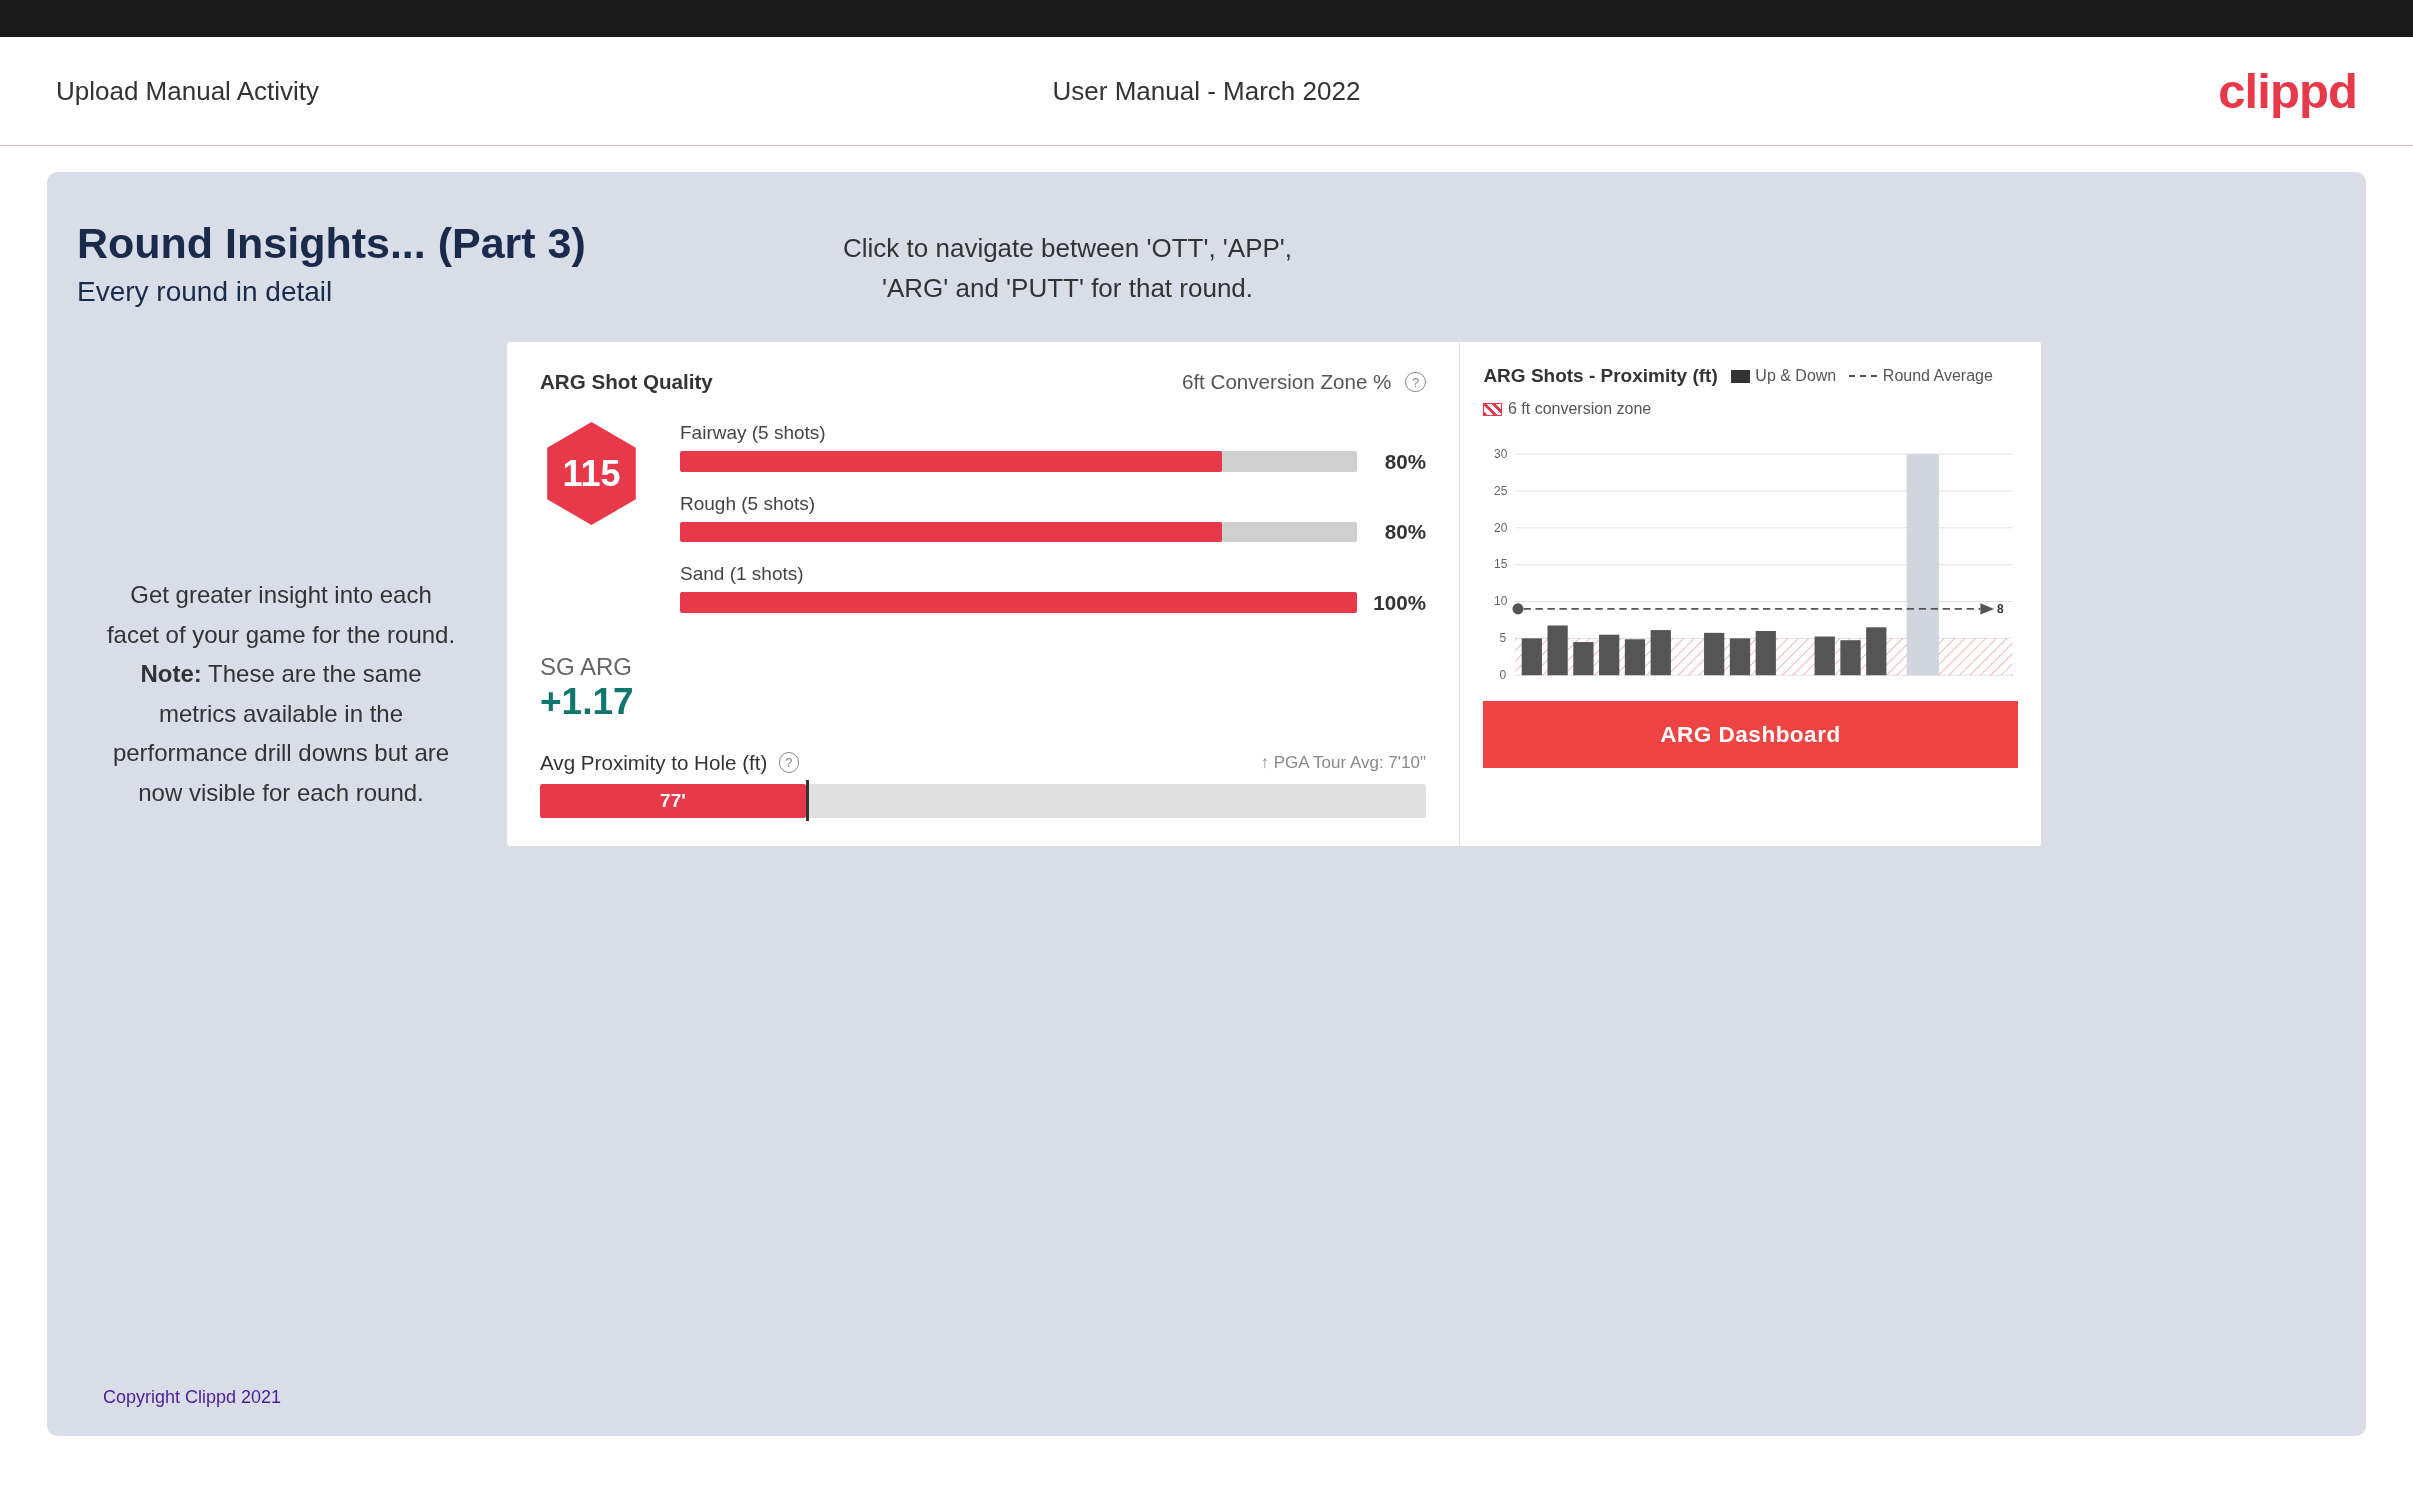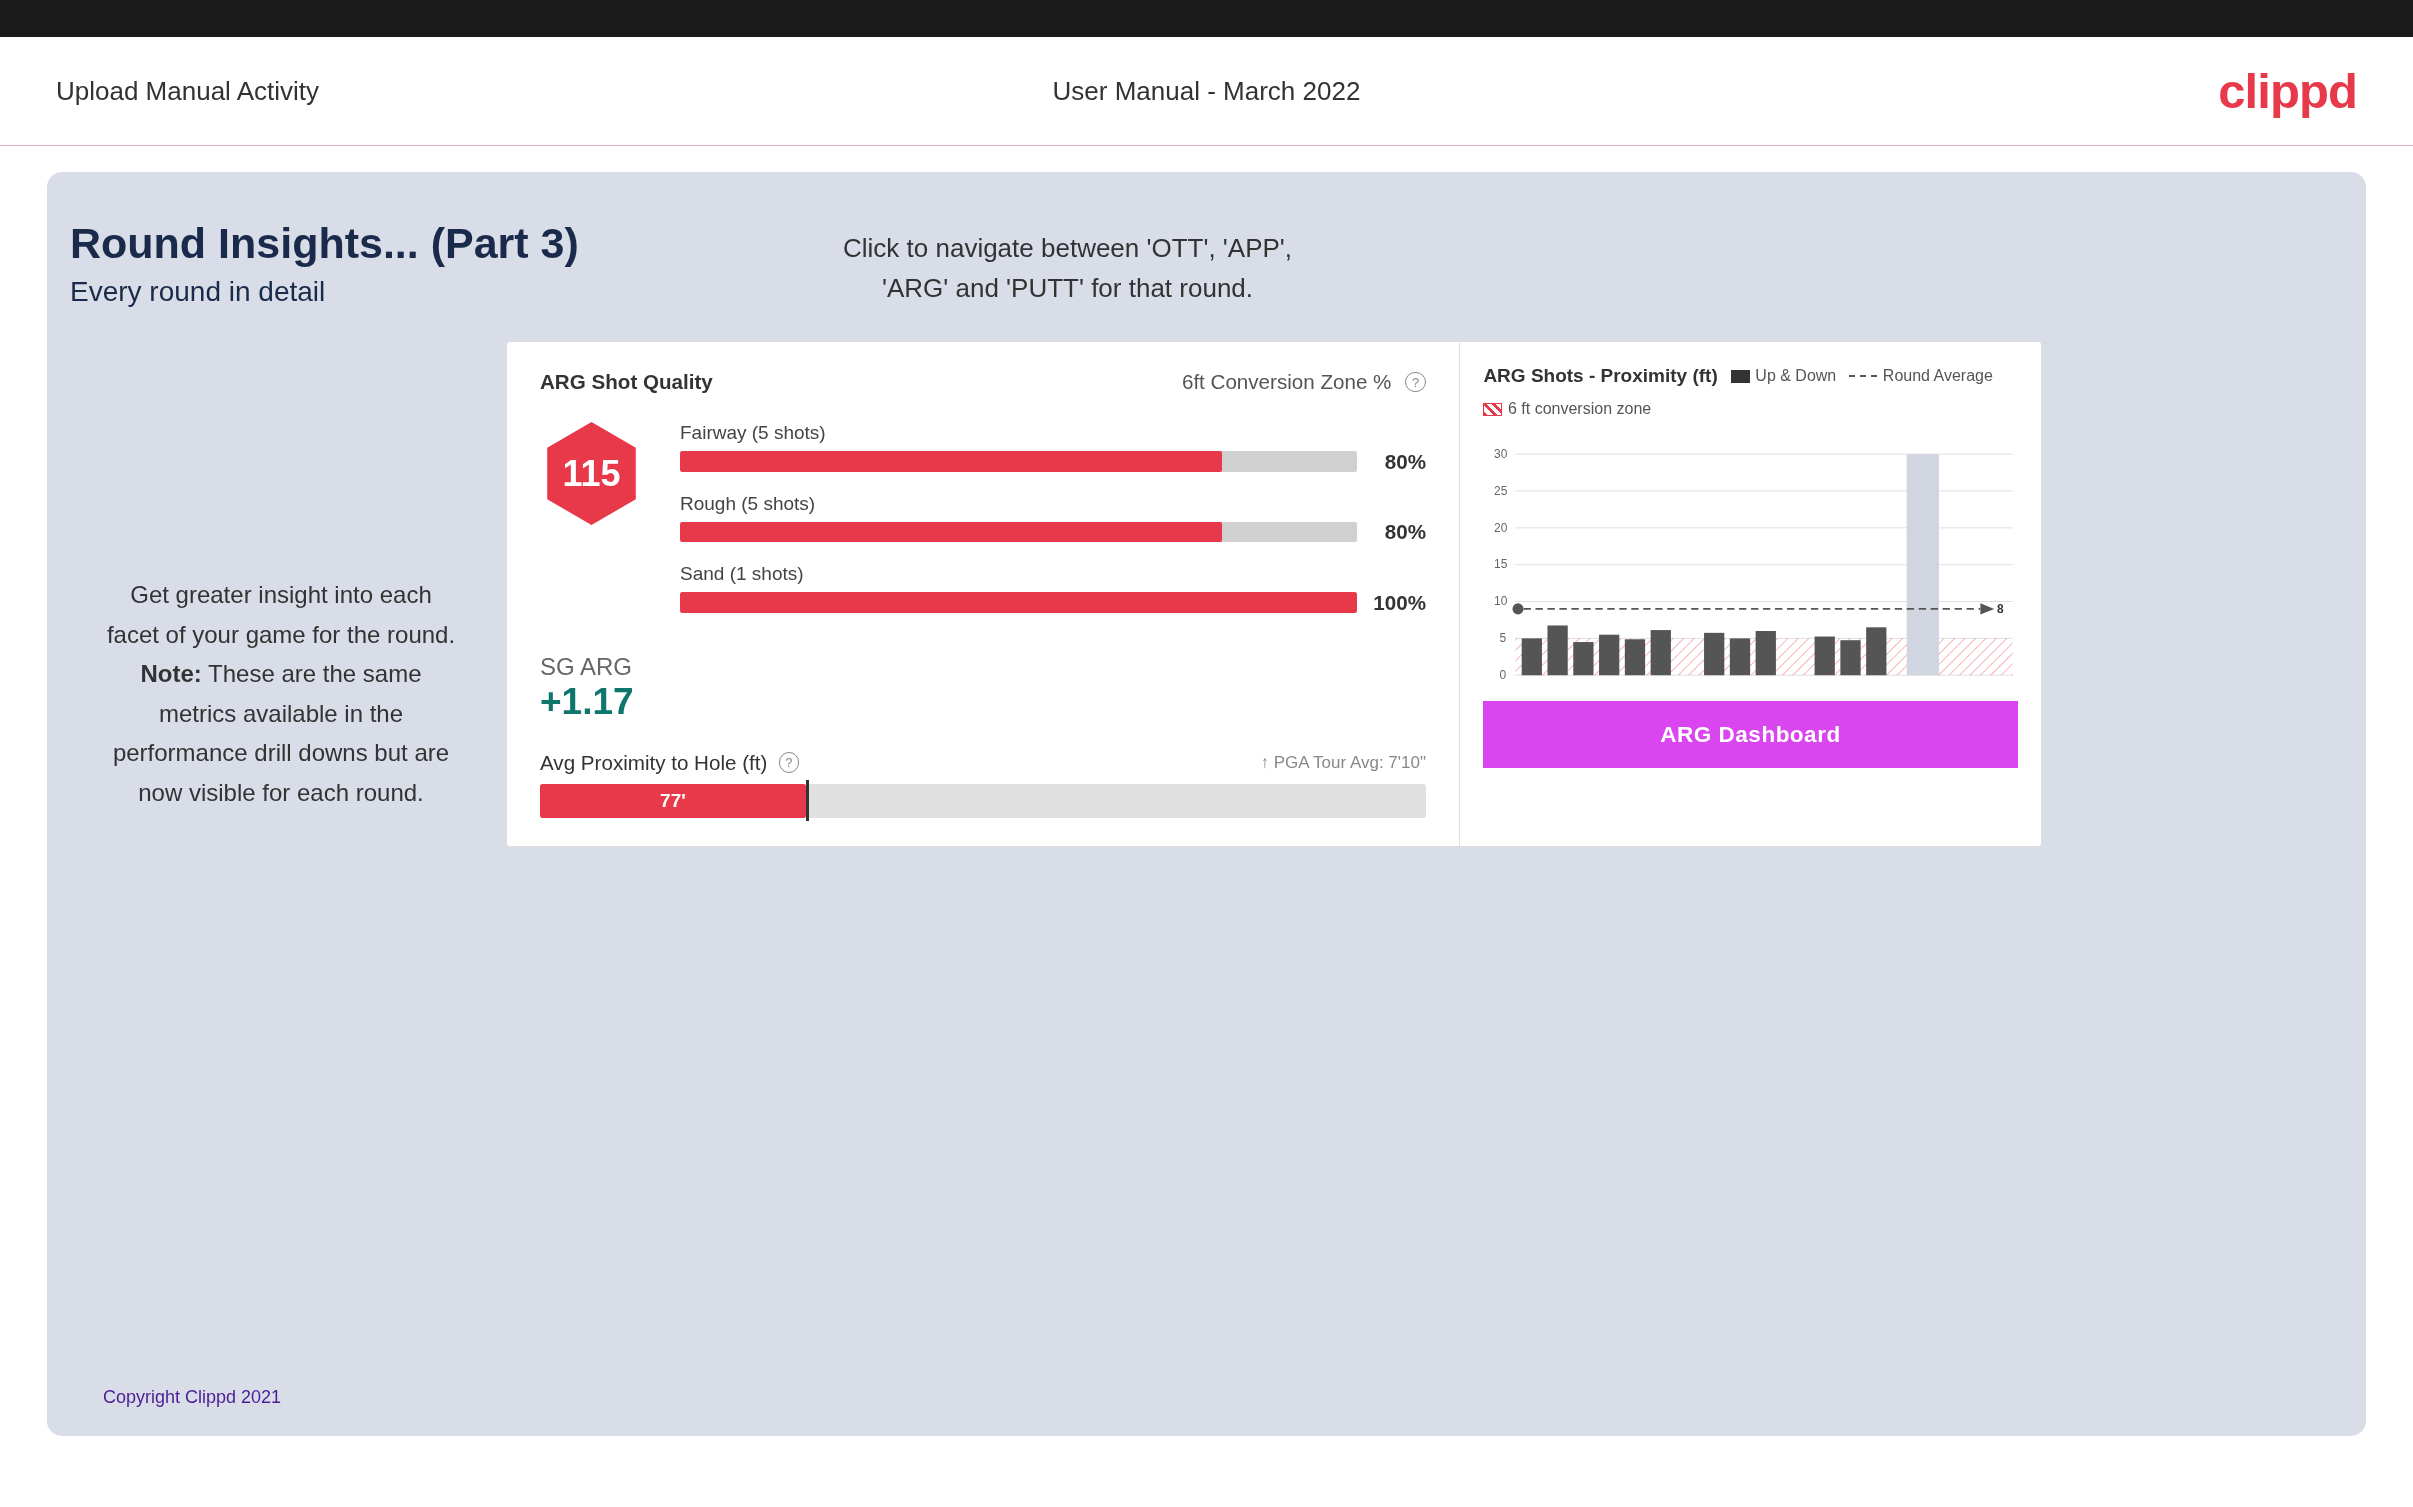--- a/index.html
+++ b/index.html
@@ -46,22 +46,22 @@
       font-size: 49px;
       font-weight: 700;
       color: #e8394a;
       letter-spacing: -0.9px;
     }
 
     
     .main-content {
       background: #d8dde8;
       margin: 26px 47px;
-      padding: 47px 23px;
-      border-radius: 15px;
+      padding: 47px 30px;
+      border-radius: 10px;
       min-height: 1264px;
     }
 
     .section-title {
       font-size: 43px;
       font-weight: 700;
       color: #1a2a4a;
       margin-bottom: 7.5px;
     }
 
@@ -374,21 +374,21 @@
     .chart-svg {
       width: 100%;
       height: 100%;
     }
 
     
     .arg-dashboard-btn {
       display: block;
       width: 100%;
       padding: 20.6px;
-      background: #d946ef;
+      background: #ef4444;
       color: #fff;
       font-size: 22.5px;
       font-weight: 600;
       text-align: center;
       border: none;
       cursor: pointer;
       margin-top: 9.4px;
       letter-spacing: 0.5px;
     }
 

